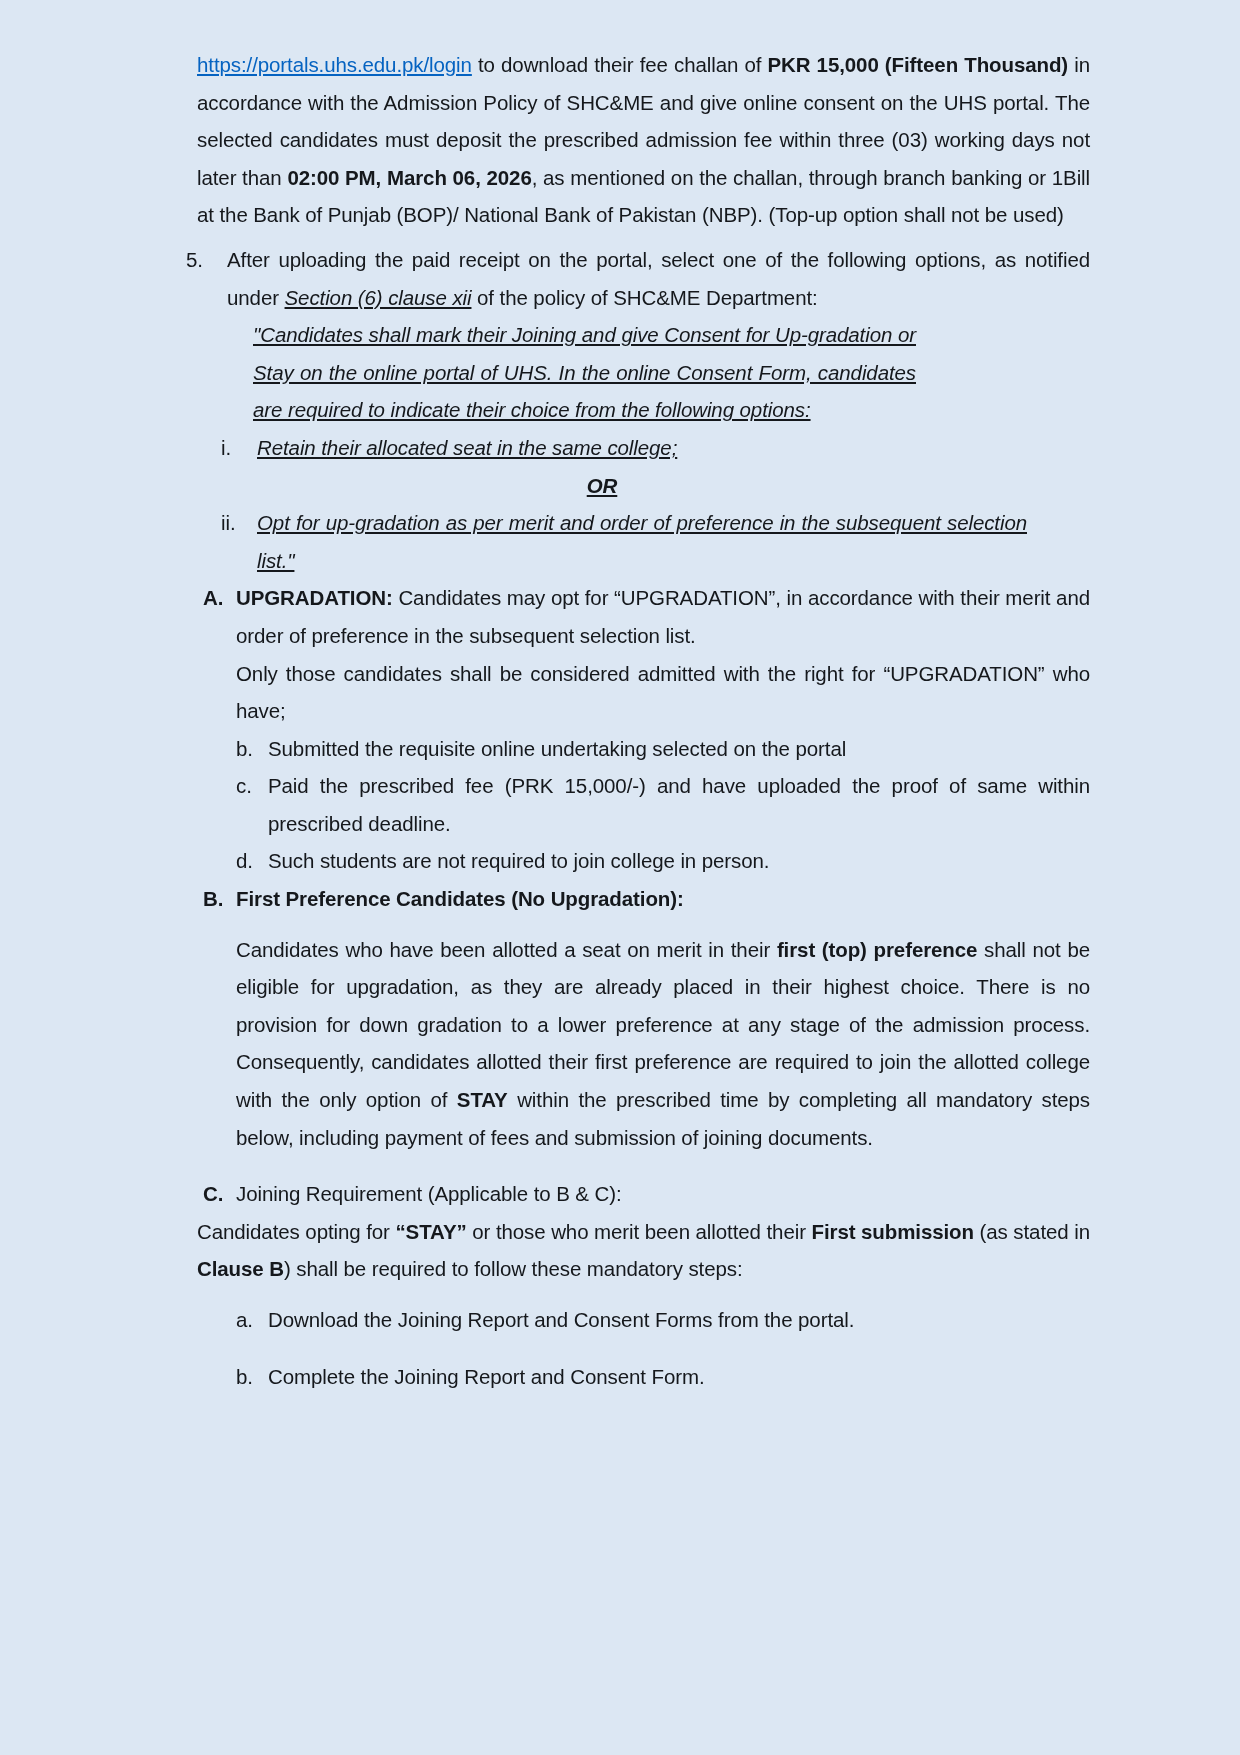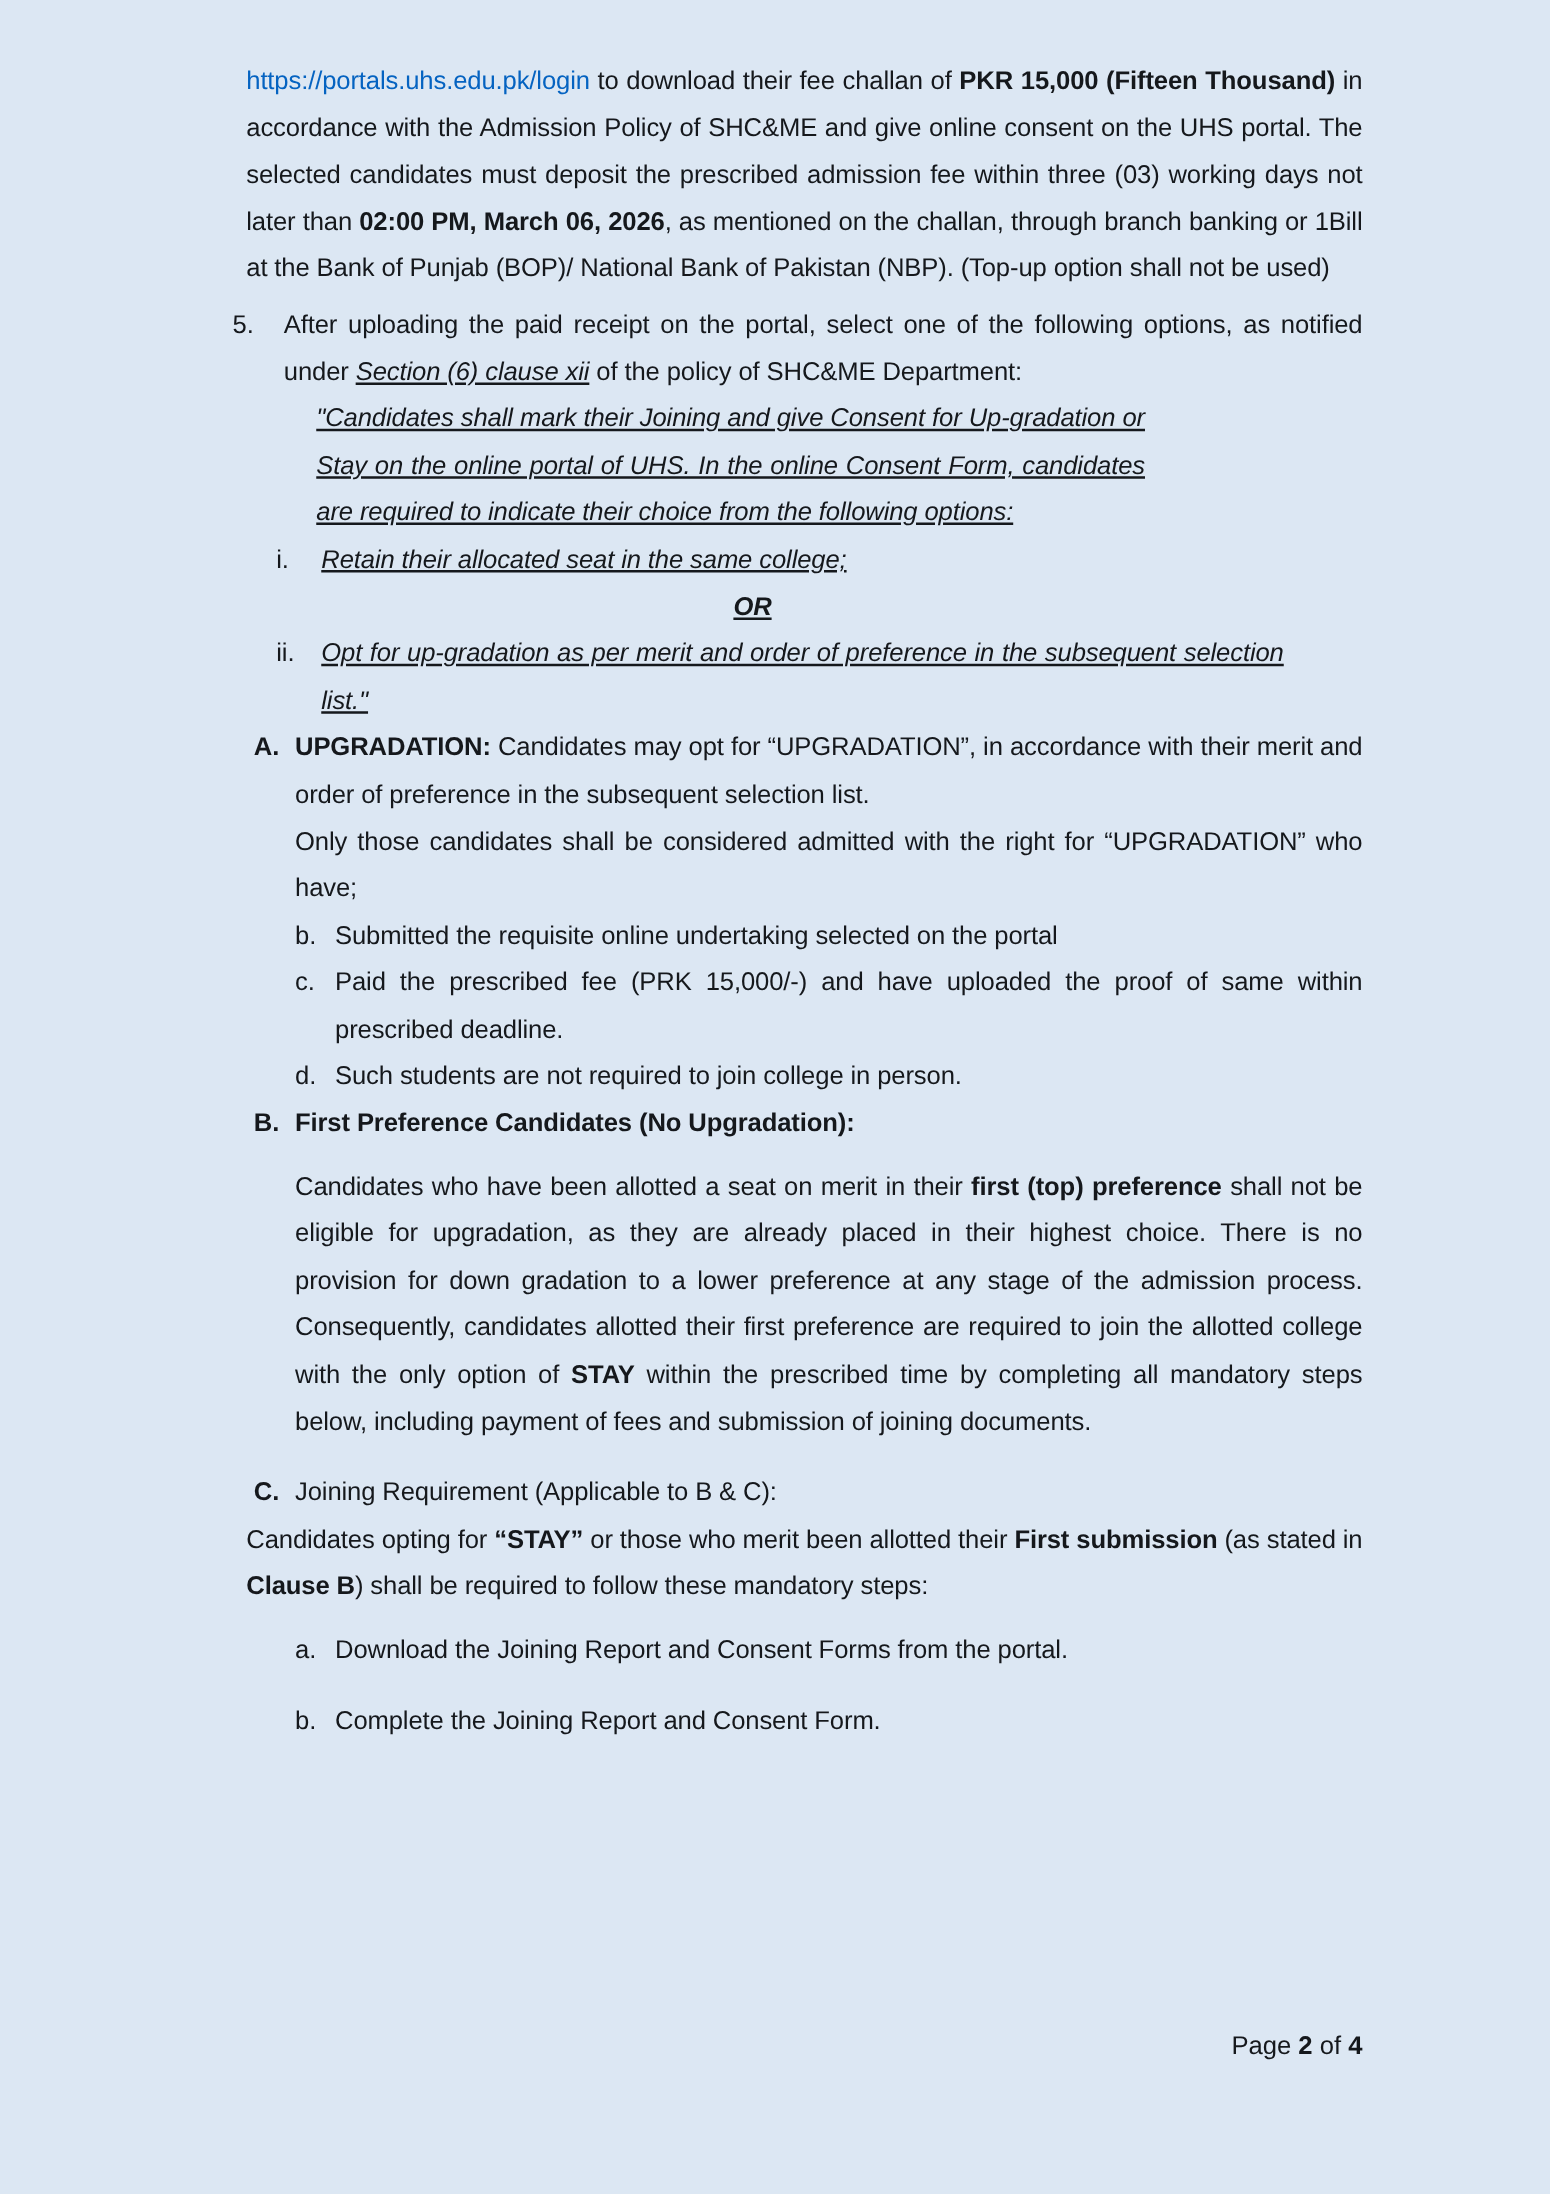--- a/index.html
+++ b/index.html
@@ -37,21 +37,21 @@
   .letter-cont{margin-left:39px;text-align:justify;}
 
   .sub{margin-left:39px;}
   .sub > .marker{width:32px;}
 
   .gap-lg{margin-top:13px;}
   .gap-xl{margin-top:19px;}
 
   .b{font-weight:bold;}
   .i{font-style:italic;text-decoration:underline;}
-  a.lnk{color:var(--link);cursor:pointer;margin-top:44px;}
+  a.lnk{color:var(--link);text-decoration:underline;cursor:pointer;margin-top:44px;}
 
   .footer{
     position:absolute;left:197px;top:1622px;width:893px;
     text-align:right;font-size:20.5px;line-height:30px;
   }
 </style>
 </head>
 <body>
 
 <div class="page">
@@ -100,14 +100,13 @@
       <div class="blk para"><span class="">Candidates opting for </span><span class="b ">“STAY”</span><span class=""> or those who merit been allotted their </span><span class="b ">First submission</span><span class=""> (as stated in </span><span class="b ">Clause B</span><span class="">) shall be required to follow these mandatory steps:</span></div>
       <div class="blk sub gap-lg with-marker">
         <span class="marker">a.</span>
         <span class="body"><span class="">Download the Joining Report and Consent Forms from the portal.</span></span>
       </div>
       <div class="blk sub gap-xl with-marker">
         <span class="marker">b.</span>
         <span class="body"><span class="">Complete the Joining Report and Consent Form.</span></span>
       </div>
     </div>
-  <div class="footer"><span>Page </span><span class="b">2</span><span> of </span><span class="b">4</span></div>
 </div>
 
 </body></html>

